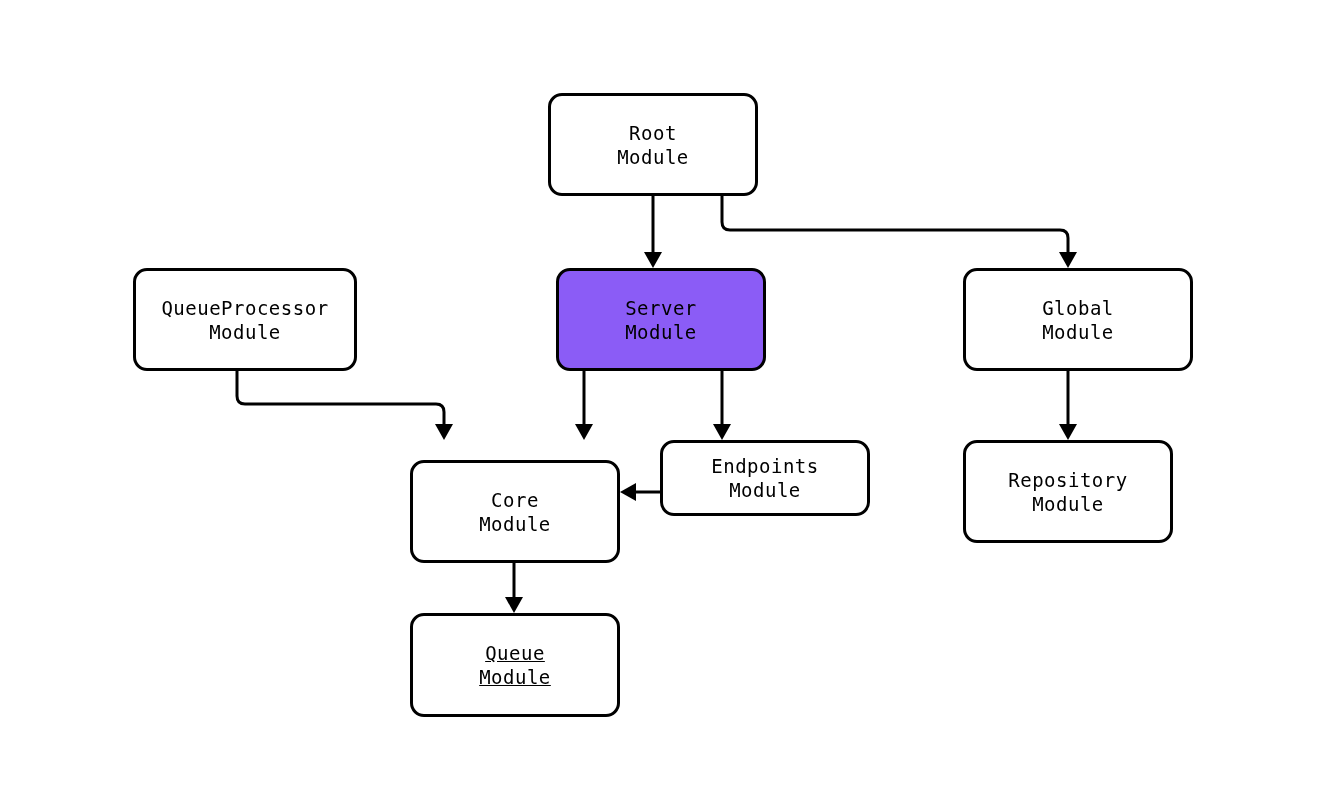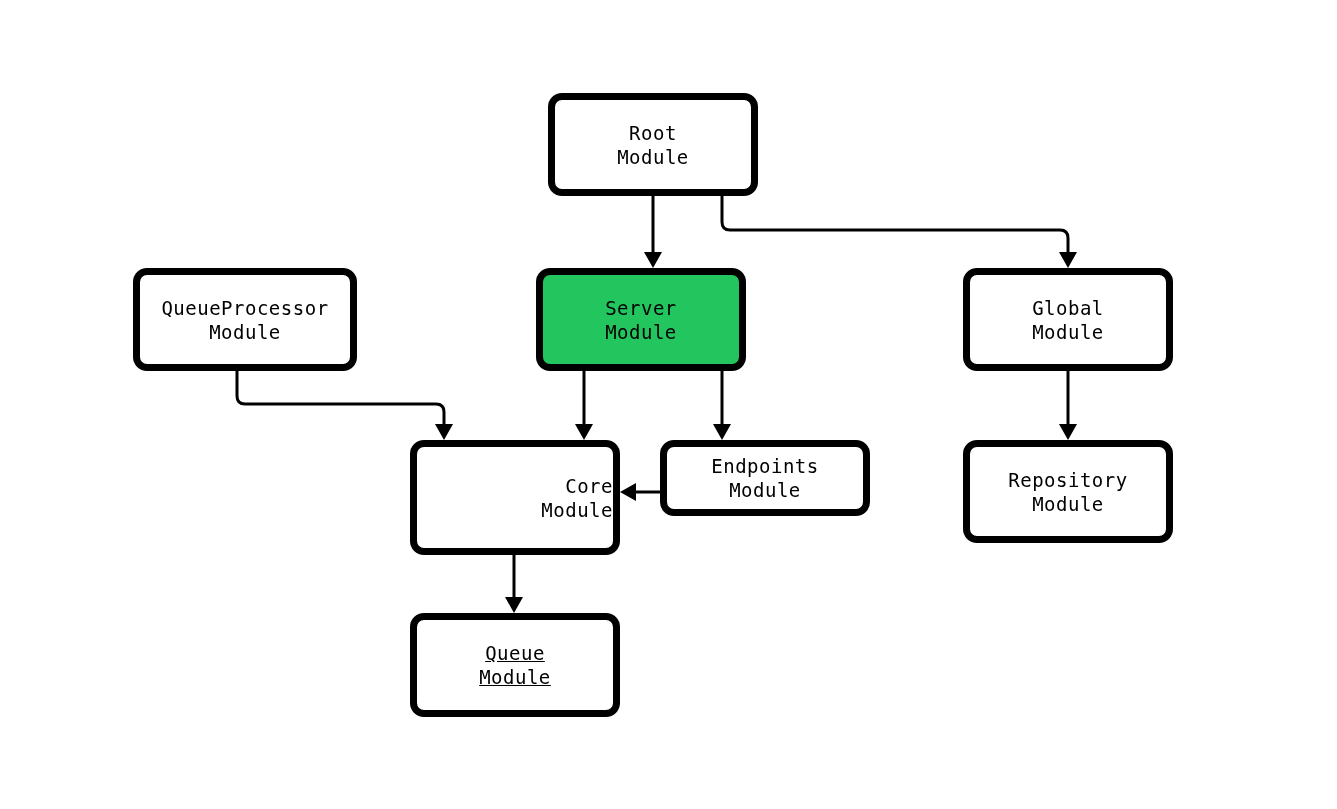--- a/index.html
+++ b/index.html
@@ -24,21 +24,21 @@
     position: absolute;
     left: 0;
     top: 0;
     width: 1337px;
     height: 809px;
   }
   .node {
     position: absolute;
     box-sizing: border-box;
     background: #ffffff;
-    border: 7px solid #6d28d9;
+    border: 3px solid #6d28d9;
     border-radius: 14px;
     display: flex;
     flex-direction: column;
     align-items: center;
     justify-content: center;
     z-index: 2;
   }
   .node-line {
     font-family: "DejaVu Sans Mono", "Liberation Mono", monospace;
     font-size: 19px;
@@ -79,29 +79,29 @@
 
   <div id="nodes-layer">
       <div class="node" style="left: 548px; top: 93px; width: 210px; height: 103px; border-color: rgb(0, 0, 0); background: rgb(255, 255, 255);">
         <div class="node-line">Root</div>
         <div class="node-line">Module</div>
       </div>
       <div class="node" style="left: 133px; top: 268px; width: 224px; height: 103px; border-color: rgb(0, 0, 0); background: rgb(255, 255, 255);">
         <div class="node-line">QueueProcessor</div>
         <div class="node-line">Module</div>
       </div>
-      <div class="node" style="left: 536px; top: 268px; width: 210px; height: 103px; border-color: rgb(0, 0, 0); background: #22c55e;">
+      <div class="node" style="left: 556px; top: 268px; width: 210px; height: 103px; border-color: rgb(0, 0, 0); background: #8b5cf6;">
         <div class="node-line">Server</div>
         <div class="node-line">Module</div>
       </div>
-      <div class="node" style="left: 963px; top: 268px; width: 210px; height: 103px; border-color: rgb(0, 0, 0); background: rgb(255, 255, 255);">
+      <div class="node" style="left: 963px; top: 268px; width: 230px; height: 103px; border-color: rgb(0, 0, 0); background: rgb(255, 255, 255);">
         <div class="node-line">Global</div>
         <div class="node-line">Module</div>
       </div>
-      <div class="node" style="left: 410px; top: 440px; width: 210px; height: 115px; border-color: rgb(0, 0, 0); background: rgb(255, 255, 255); align-items: flex-end;">
+      <div class="node" style="left: 410px; top: 460px; width: 210px; height: 103px; border-color: rgb(0, 0, 0); background: rgb(255, 255, 255);">
         <div class="node-line">Core</div>
         <div class="node-line">Module</div>
       </div>
       <div class="node" style="left: 660px; top: 440px; width: 210px; height: 76px; border-color: rgb(0, 0, 0); background: rgb(255, 255, 255);">
         <div class="node-line">Endpoints</div>
         <div class="node-line">Module</div>
       </div>
       <div class="node" style="left: 963px; top: 440px; width: 210px; height: 103px; border-color: rgb(0, 0, 0); background: rgb(255, 255, 255);">
         <div class="node-line">Repository</div>
         <div class="node-line">Module</div>

